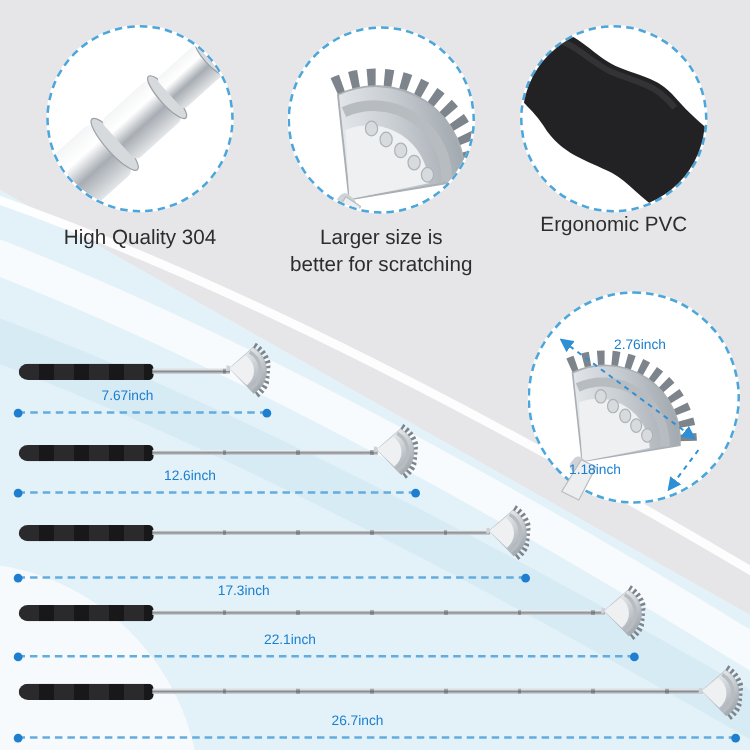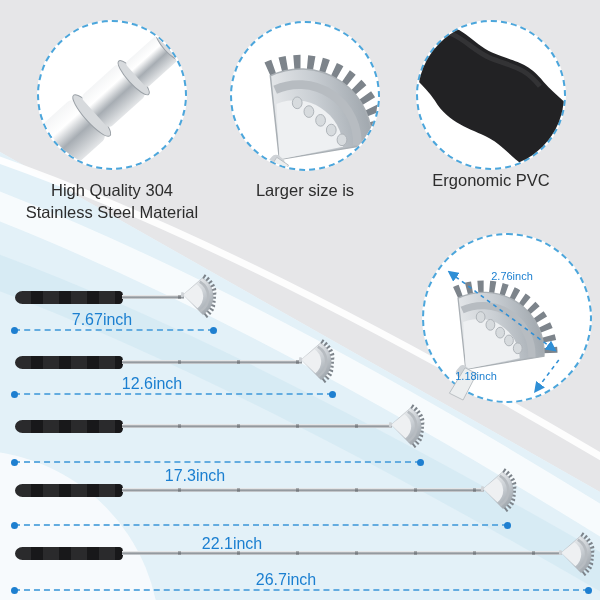--- a/index.html
+++ b/index.html
@@ -42,21 +42,21 @@
 
   
   .mline{position:absolute;height:0;border-top:2px dashed #63ace0;}
   .mline .dot{
     position:absolute;width:7px;height:7px;border-radius:50%;
     background:#1e7fd0;top:-4.5px;
   }
   .mline .dot.left{left:-3px;}
   .mline .dot.right{right:-3px;}
   .mlabel{
-    position:absolute;color:#1b7fd0;font-size:16px;white-space:nowrap;
+    position:absolute;color:#1b7fd0;font-size:11px;white-space:nowrap;
     transform:translateX(-50%);
   }
 
   
   .detail-circle{
     position:absolute;left:422px;top:233px;width:170px;height:170px;
     border-radius:50%;border:2px dashed #4ba6dc;background:#fff;
     box-sizing:border-box;
   }
   .detail-circle svg{display:block;width:100%;height:100%;}
@@ -113,40 +113,40 @@
       <rect x="-20" y="-22" width="52" height="44" rx="5" fill="url(#gTube)"></rect>
       <ellipse cx="34" cy="0" rx="6" ry="23" fill="#d7dadd" stroke="#9aa0a6" stroke-width="1"></ellipse>
       <rect x="37" y="-17" width="44" height="34" rx="4" fill="url(#gTube)"></rect>
       <ellipse cx="82" cy="0" rx="5" ry="18" fill="#d7dadd" stroke="#9aa0a6" stroke-width="1"></ellipse>
       <rect x="84" y="-12" width="60" height="24" rx="3" fill="url(#gTube)"></rect>
     </g>
   </svg>
 </div>
 <div class="caption" style="left:0px;top:180px;width:224px">
   <div>High Quality 304</div>
-  <div>Stainless Steel Material</div>
 </div>
 
 <div class="feature-circle" style="left:230px;top:21px">
   <svg viewBox="0 0 150 150">
     <g transform="translate(-16,96) rotate(-50) scale(2.6)">
       <use href="#sym-head"></use>
     </g>
     <g fill="#d7dbde" stroke="#aeb3b8" stroke-width="1">
       <ellipse cx="67" cy="82" rx="5" ry="6"></ellipse>
       <ellipse cx="79" cy="91" rx="5" ry="6"></ellipse>
       <ellipse cx="91" cy="100" rx="5" ry="6"></ellipse>
       <ellipse cx="102" cy="110" rx="5" ry="6"></ellipse>
       <ellipse cx="113" cy="120" rx="5" ry="6"></ellipse>
     </g>
     <path d="M46,138 L28,166 L44,174 L58,146 Z" fill="#eceeef" stroke="#b9bec2" stroke-width="1"></path>
   </svg>
 </div>
 <div class="caption" style="left:195px;top:180px;width:220px">
   <div>Larger size is</div>
+  <div>better for scratching</div>
 </div>
 
 <div class="feature-circle" style="left:416px;top:20px">
   <svg viewBox="0 0 150 150">
     <g transform="translate(75,75) rotate(38)">
       <path d="M-95,-20 C-72,-40 -48,-30 -26,-35 C0,-42 8,-50 34,-44 C60,-39 82,-44 100,-30 L100,28 C72,44 48,32 26,36 C4,40 -16,50 -42,40 C-68,32 -84,38 -95,22 Z" fill="#222224"></path>
       <path d="M-90,-14 C-70,-32 -48,-24 -26,-29 C0,-36 8,-44 34,-38" fill="none" stroke="#3a3a3d" stroke-width="5" opacity="0.7"></path>
     </g>
   </svg>
 </div>
@@ -192,21 +192,21 @@
       <span class="dot right"></span>
   </div>
 </div>
 
 <div>
   <div class="handle" style="top:484px"></div>
   <div class="shaft" style="top:488px;width:362px"></div>
   <svg class="row-head" style="left:481px;top:467px" viewBox="0 0 46 60">
       <use href="#sym-head"></use>
     </svg>
-  <div class="mlabel" style="left:232px;top:535px">22.1inch</div>
+  <div class="mlabel" style="left:232px;top:506px">22.1inch</div>
   <div class="mline" style="left:14px;top:524px;width:494px">
     <span class="dot left"></span>
       <span class="dot right"></span>
   </div>
 </div>
 
 <div>
   <div class="handle" style="top:547px"></div>
   <div class="shaft" style="top:551px;width:440px"></div>
   <svg class="row-head" style="left:559px;top:531px" viewBox="0 0 46 60">

